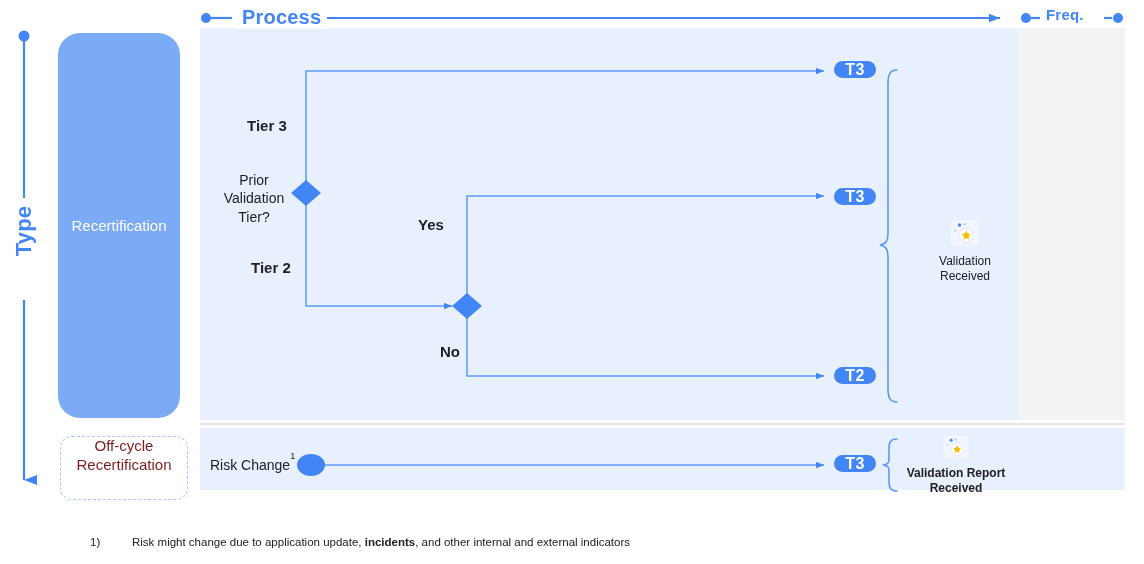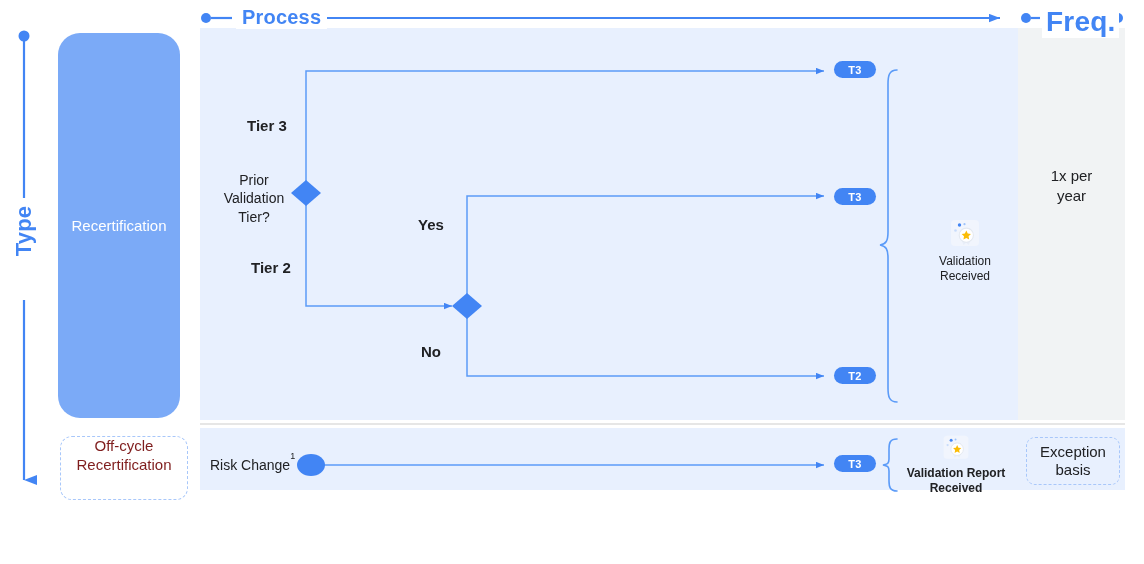--- a/index.html
+++ b/index.html
@@ -9,21 +9,21 @@
     color:#202124;
   }
   .stage{position:absolute;left:0;top:0;width:1144px;height:564px;}
   svg.layer{position:absolute;left:0;top:0;width:1144px;height:564px;pointer-events:none;}
 
   
   .axis-label{
     position:absolute;color:#4285f4;font-weight:700;letter-spacing:.2px;text-align:right;
   }
   #process-axis-label{left:236px;top:6px;font-size:20px;background:#fff;padding:0 6px;}
-  #freq-axis-label{left:1042px;top:6px;font-size:28px;background:#fff;padding:0 4px;}
+  #freq-axis-label{left:1042px;top:6px;font-size:15px;background:#fff;padding:0 4px;}
   #type-axis-label{
     left:-6px;top:218px;font-size:22px;width:60px;text-align:center;
     transform:rotate(-90deg);transform-origin:center center;
   }
 
   
   .panel{position:absolute;}
   #process-panel-main{left:200px;top:28px;width:818px;height:392px;background:#e8f0fe;}
   #process-panel-offcycle{left:200px;top:428px;width:818px;height:62px;background:#e8f0fe;}
   #freq-panel-main{left:1018px;top:28px;width:107px;height:392px;background:#f1f3f4;}
@@ -58,31 +58,31 @@
 
   
   .flow-text{position:absolute;color:#202124;}
   .flow-text.bold{font-weight:700;}
   #label-tier3{left:247px;top:117px;font-size:15px;}
   #label-tier2{left:251px;top:259px;font-size:15px;}
   #label-prior-validation{
     left:215px;top:171px;width:78px;text-align:center;font-size:14px;line-height:1.32;
   }
   #label-yes{left:418px;top:216px;font-size:15px;}
-  #label-no{left:421px;top:343px;font-size:15px;}
+  #label-no{left:440px;top:343px;font-size:15px;}
   #label-tier-increased{
     left:482px;top:291px;width:104px;text-align:left;font-size:15px;line-height:1.33;
   }
   #label-risk-change{left:210px;top:456px;font-size:14px;}
   #label-risk-change sup{font-size:9px;top:-.55em;position:relative;}
 
   
   .tier-badge{
     position:absolute;height:17px;min-width:42px;border-radius:9px;
-    background:#4285f4;color:#ffffff;font-size:11px;font-weight:700;
+    background:#4285f4;color:#ffffff;font-size:16px;font-weight:700;
     display:flex;align-items:center;justify-content:center;letter-spacing:.3px;
   }
   #badge-t3-top{left:834px;top:61px;}
   #badge-t3-mid{left:834px;top:188px;}
   #badge-t2-bottom{left:834px;top:367px;}
   #badge-t3-offcycle{left:834px;top:455px;}
 
   
   .endpoint{position:absolute;text-align:center;}
   #endpoint-validation-received{left:918px;top:218px;width:94px;}
@@ -245,26 +245,19 @@
     <div class="caption">
       <span>Validation Report</span><br>
       <span>Received</span>
     </div>
   </div>
 
   <div class="flow-text" id="label-risk-change">
     <span>Risk Change</span><sup>1</sup>
   </div>
 
-  <div id="freq-main-text">
-    <span>1x per</span><br>
-    <span>year</span>
-  </div>
-
-  <div id="exception-basis-box">
-    <span>
-      <span>Exception</span><br>
-      <span>basis</span>
-    </span>
-  </div>
-
+
+
+  <div id="footnote">
+    <span class="fn-marker">1)</span><span>Risk might change due to application update, </span><b>incidents</b><span>, and other internal and external indicators</span>
+  </div>
 
 </div>
 
 </body></html>

